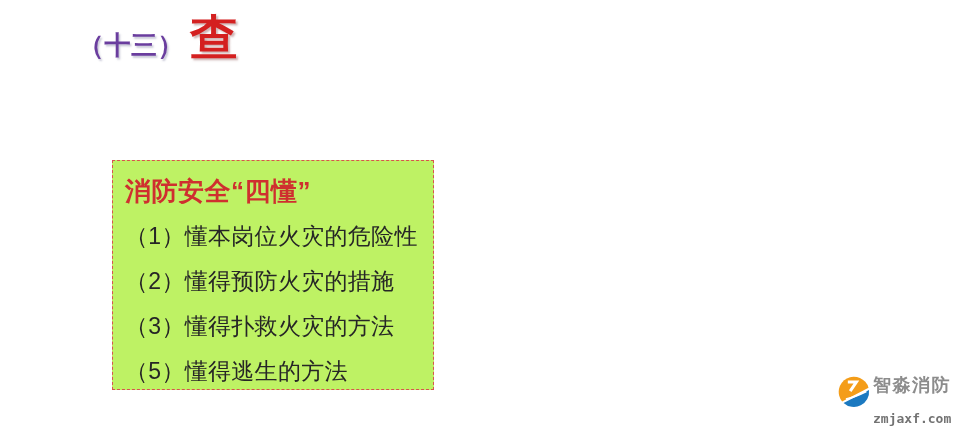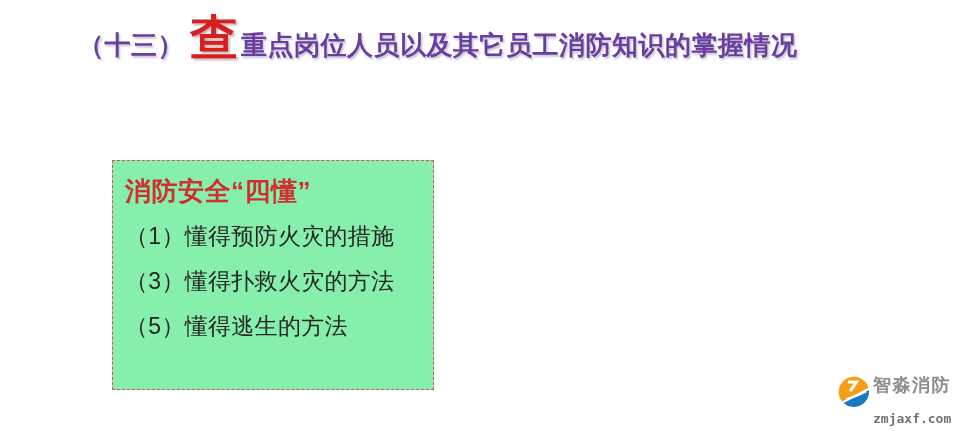--- a/index.html
+++ b/index.html
@@ -21,21 +21,21 @@
   }
   .t-big {
     color:#d42020; font-size:48px; line-height:1; margin:0 3px 0 6px;
     text-shadow:2px 2px 2px rgba(160,110,110,0.5);
   }
 
   
   .box {
     position:absolute; top:160px; width:322px; height:230px;
     box-sizing:border-box; border:1px dashed #d9534f;
-    padding:13px 8px 0 12px; background:#86efac;
+    padding:13px 8px 0 12px; background:#bef264;
   }
   .box-left  { left:112px; }
   .box-right { left:512px; }
   .box-header {
     color:#cf2f2f; font-weight:bold; font-size:26px;
     margin-bottom:5px; letter-spacing:0.5px; white-space:nowrap;
   }
   .box-item {
     color:#262626; font-size:23px; line-height:45px;
     white-space:nowrap; letter-spacing:0.3px;
@@ -59,26 +59,26 @@
   }
 </style>
 </head>
 <body>
 
 <div class="slide">
 
   <div class="title">
     <span class="t-prefix">（十三）</span>
     <span class="t-big">查</span>
-    <span class="t-rest">重点岗位人员以及其它员工消防知识的掌握情况</span>
   </div>
 
   <div class="box box-left">
     <div class="box-header">消防安全“四懂”</div>
-    <div class="box-item">（1）懂得预防火灾的措施</div>
+    <div class="box-item">（1）懂本岗位火灾的危险性</div>
+    <div class="box-item">（2）懂得预防火灾的措施</div>
     <div class="box-item">（3）懂得扑救火灾的方法</div>
     <div class="box-item">（5）懂得逃生的方法</div>
   </div>
 
 
   <div class="logo">
     <svg class="logo-icon" viewBox="0 0 40 40" xmlns="http://www.w3.org/2000/svg">
       <path d="M35.3 15.5 A16 16 0 1 0 7.5 30 Z" fill="#f49d19"></path>
       <path d="M35.8 18 A16 16 0 0 1 9 31.5 Z" fill="#1b79c0"></path>
       <path d="M13.5 9.5 L22.5 9.5 L16 19" stroke="#ffffff" stroke-width="3.2" fill="none"></path>

